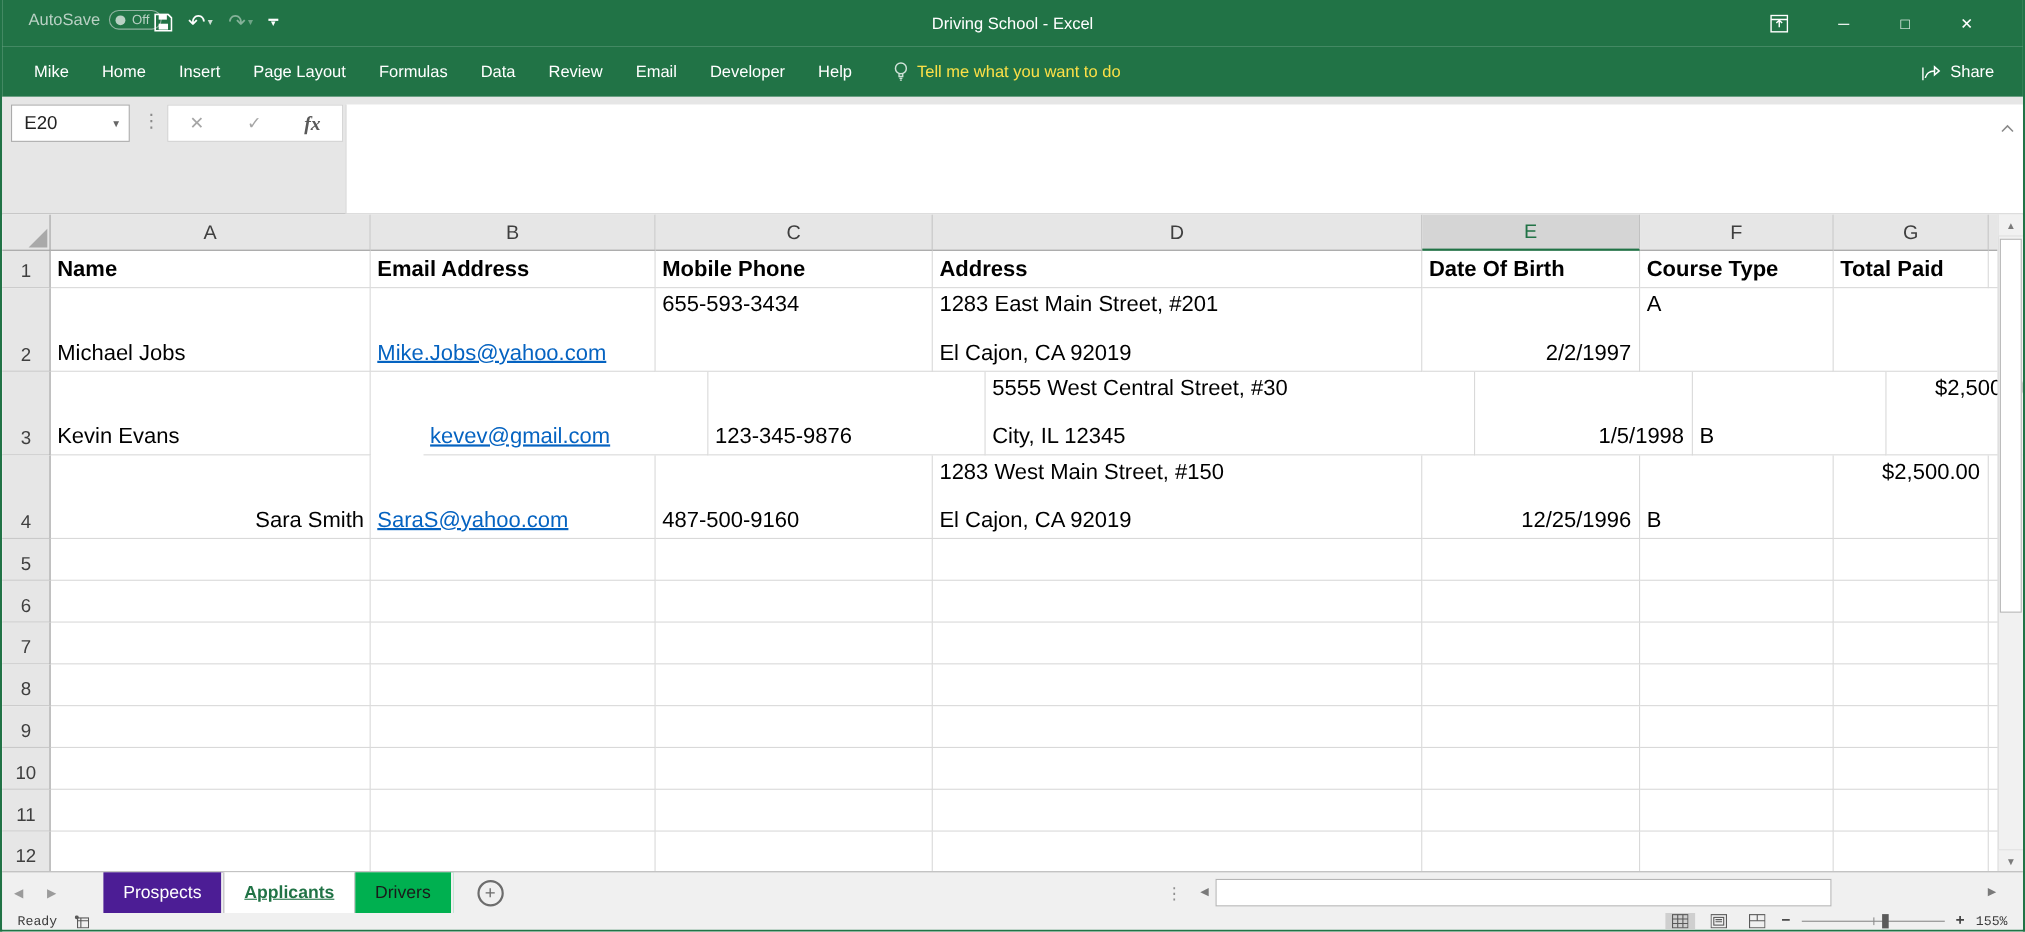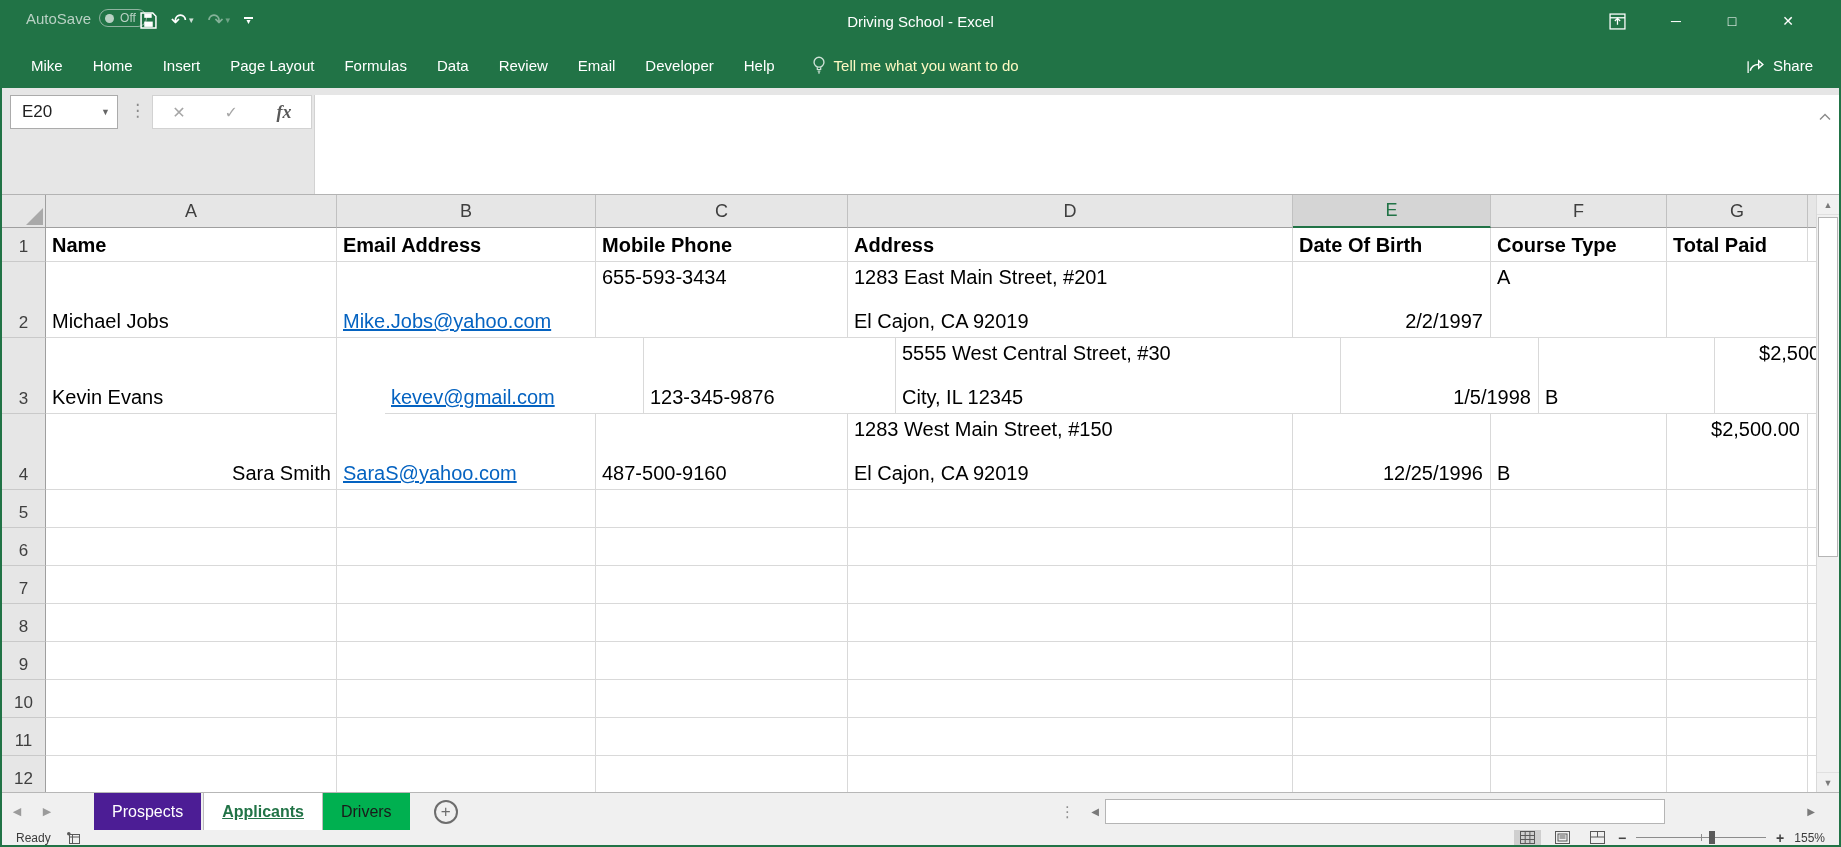--- a/index.html
+++ b/index.html
@@ -19,21 +19,21 @@
   .qat-custom { display:flex; flex-direction:column; align-items:center; gap:1px; }
   .qat-custom .bar { width:9px; height:2px; background:#fff; }
   .qat-custom .chev { font-size:8px; color:#fff; line-height:4px; }
   .win-title { position:absolute; left:0; right:0; top:0; height:42px; display:flex; align-items:center; justify-content:center; font-size:15px; color:#fff; pointer-events:none; }
   .win-controls { position:absolute; right:40px; top:0; height:42px; display:flex; align-items:center; gap:34px; }
   .win-controls .wbtn { color:#fff; font-size:14px; width:22px; text-align:center; }
 
   
   .ribbonrow { height:46px; background:#217346; display:flex; align-items:center; padding-left:14px; position:relative; flex:0 0 auto; }
   .rtab { color:#fff; font-size:15px; padding:0 15px; height:100%; display:flex; align-items:center; cursor:default; }
-  .tellme { display:flex; align-items:center; gap:8px; margin-left:22px; color:#fef9c3; font-size:15px; }
+  .tellme { display:flex; align-items:center; gap:8px; margin-left:22px; color:#fde047; font-size:15px; }
   .share { position:absolute; right:26px; top:0; height:100%; display:flex; align-items:center; gap:8px; color:#fff; font-size:15px; }
 
   
   .formularow { height:107px; background:#e6e6e6; position:relative; flex:0 0 auto; border-bottom:1px solid #b3b3b3; }
   .namebox { position:absolute; left:8px; top:7px; width:108px; height:34px; background:#fff; border:1px solid #ababab; display:flex; align-items:center; font-size:17px; color:#222; padding-left:11px; }
   .namebox .nb-drop { margin-left:auto; margin-right:7px; font-size:9px; color:#666; }
   .fdots { position:absolute; left:127px; top:12px; color:#8a8a8a; font-size:17px; letter-spacing:0; }
   .fxgroup { position:absolute; left:150px; top:7px; width:160px; height:34px; background:#fff; border:1px solid #d2d2d2; display:flex; align-items:center; justify-content:space-around; }
   .fxgroup .fbtn { color:#a6a6a6; font-size:16px; }
   .fxgroup .fx { color:#595959; font-family:"Liberation Serif","DejaVu Serif",serif; font-style:italic; font-size:18px; font-weight:700; }
@@ -73,21 +73,21 @@
   .stab { padding:0 18px; display:flex; align-items:center; font-size:16px; border-right:2px solid #f0f0f0; }
   .stab.active { background:#fff; color:#217346; font-weight:700; text-decoration:underline; border-left:1px solid #bdbdbd; border-right:1px solid #bdbdbd; }
   .addsheet { width:24px; height:24px; border:2px solid #6d6d6d; border-radius:50%; color:#6d6d6d; font-size:17px; line-height:20px; text-align:center; align-self:center; margin-left:22px; }
   .hscroll { position:absolute; left:1058px; right:18px; top:6px; bottom:6px; display:flex; align-items:center; }
   .hs-dots { color:#8f8f8f; font-size:15px; margin-right:10px; }
   .hs-left, .hs-right { width:20px; text-align:center; color:#7a7a7a; font-size:10px; }
   .hs-thumb { width:560px; height:100%; background:#fff; border:1px solid #b5b5b5; }
   .hs-track { flex:1 1 auto; height:100%; }
 
   
-  .statusbar { height:15px; background:#f0f0f0; position:relative; display:flex; align-items:center; font-size:12px; color:#3b3b3b; padding-left:14px; gap:16px; flex:0 0 auto; }
+  .statusbar { height:15px; background:#f0f0f0; position:relative; display:flex; align-items:center; font-size:12px; color:#3b3b3b; padding-left:14px; gap:16px; flex:0 0 auto;font-family:Liberation Mono, monospace; }
   .views { position:absolute; right:228px; top:0; height:100%; display:flex; align-items:center; gap:8px; }
   .vbtn { padding:0 6px; height:100%; display:flex; align-items:center; }
   .vbtn.active { background:#cfcfcf; }
   .zoomctl { position:absolute; right:14px; top:0; height:100%; display:flex; align-items:center; gap:10px; }
   .zoom-slider { position:relative; width:130px; height:14px; }
   .zs-line { position:absolute; left:0; right:0; top:6px; height:1px; background:#8c8c8c; }
   .zs-tick { position:absolute; left:50%; top:3px; width:1px; height:7px; background:#8c8c8c; }
   .zs-thumb { position:absolute; left:56%; top:0; width:6px; height:13px; background:#5a5a5a; }
   .zsym { font-size:14px; color:#444; font-weight:700; }
   .zoomlabel { font-size:12px; color:#3b3b3b; }

